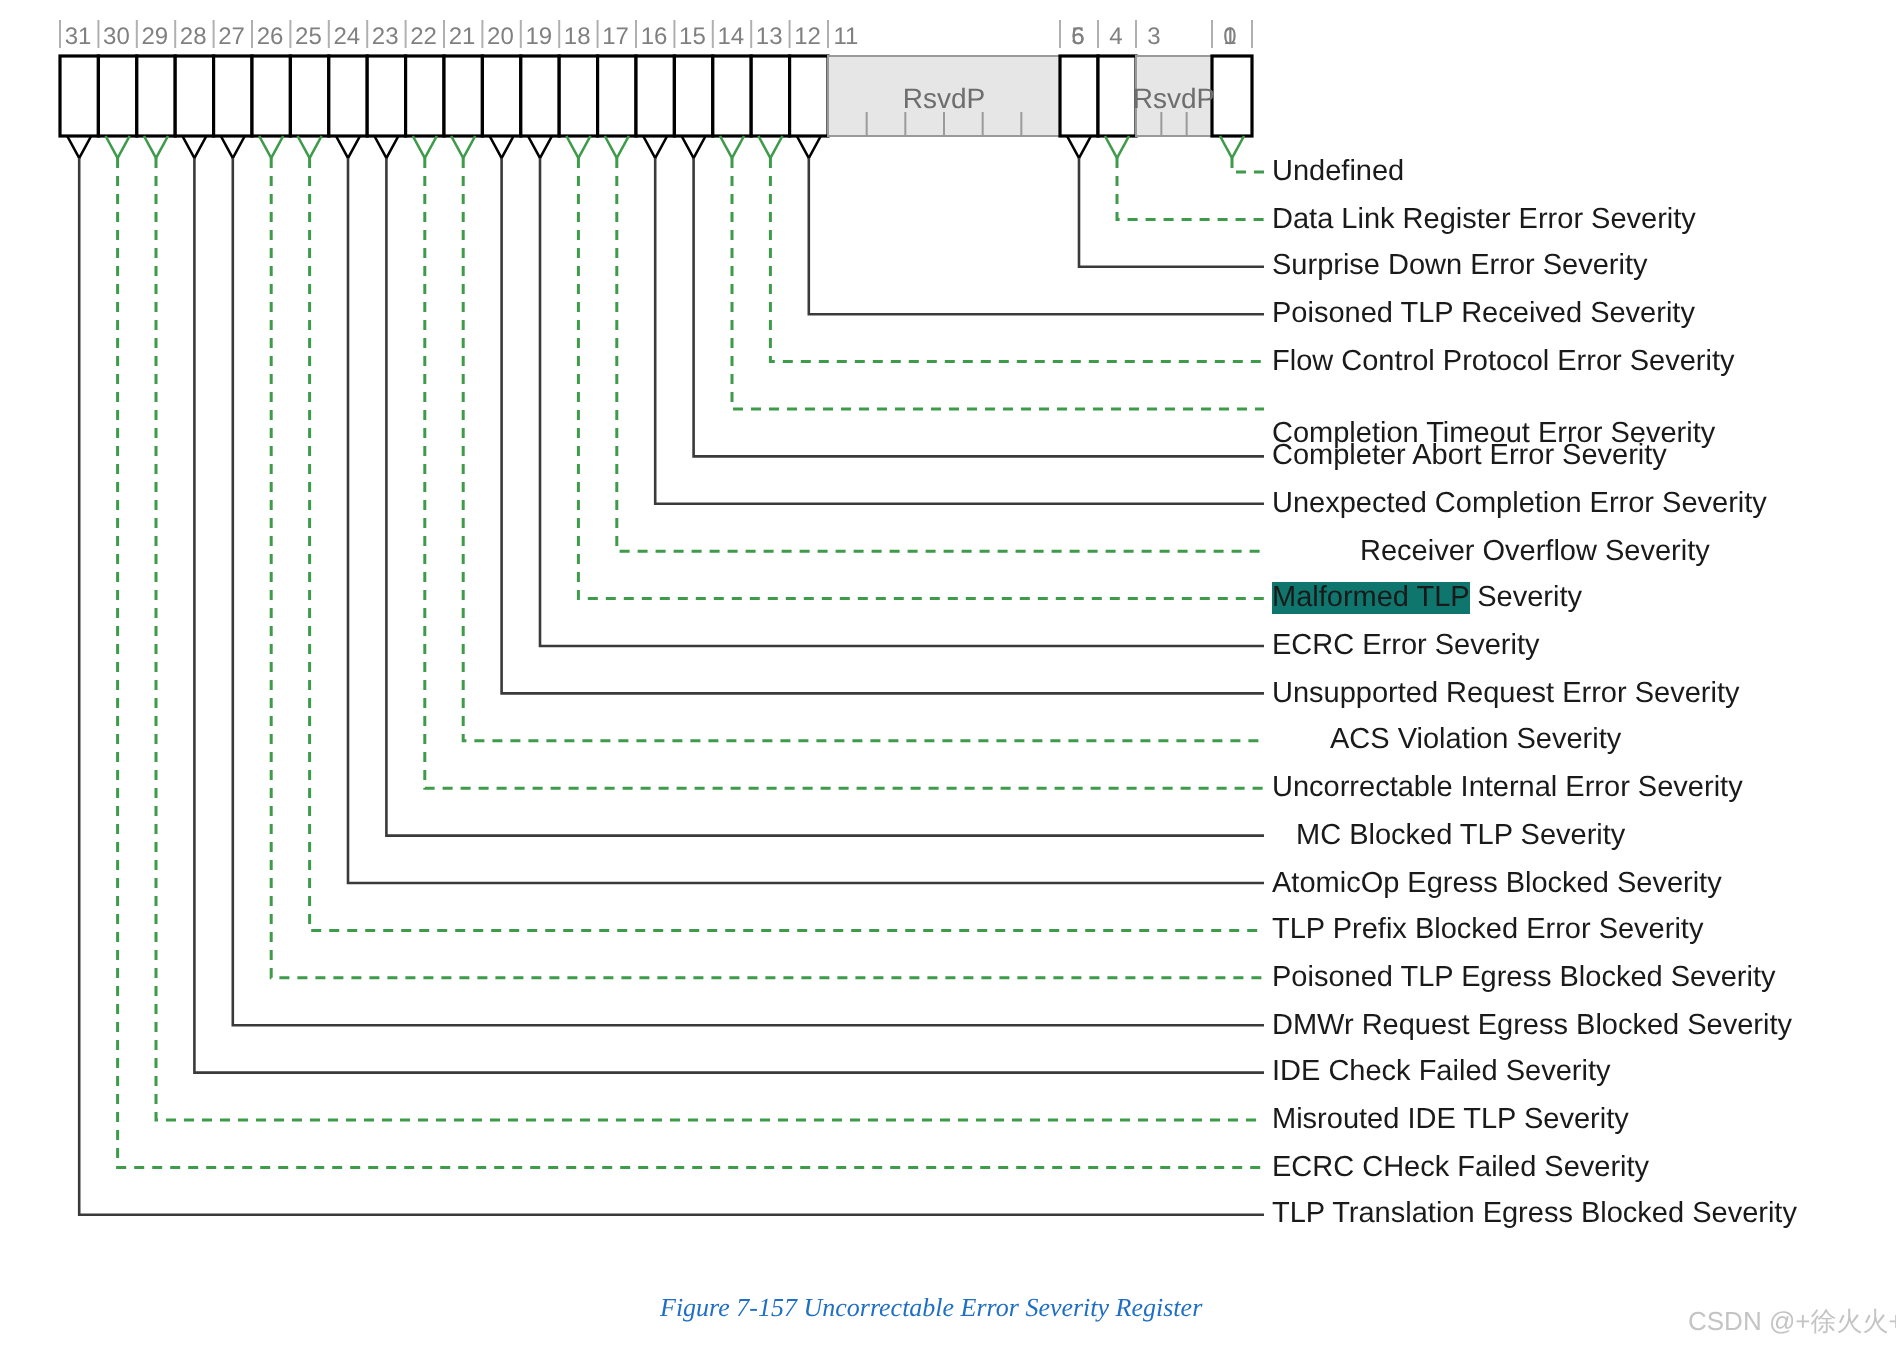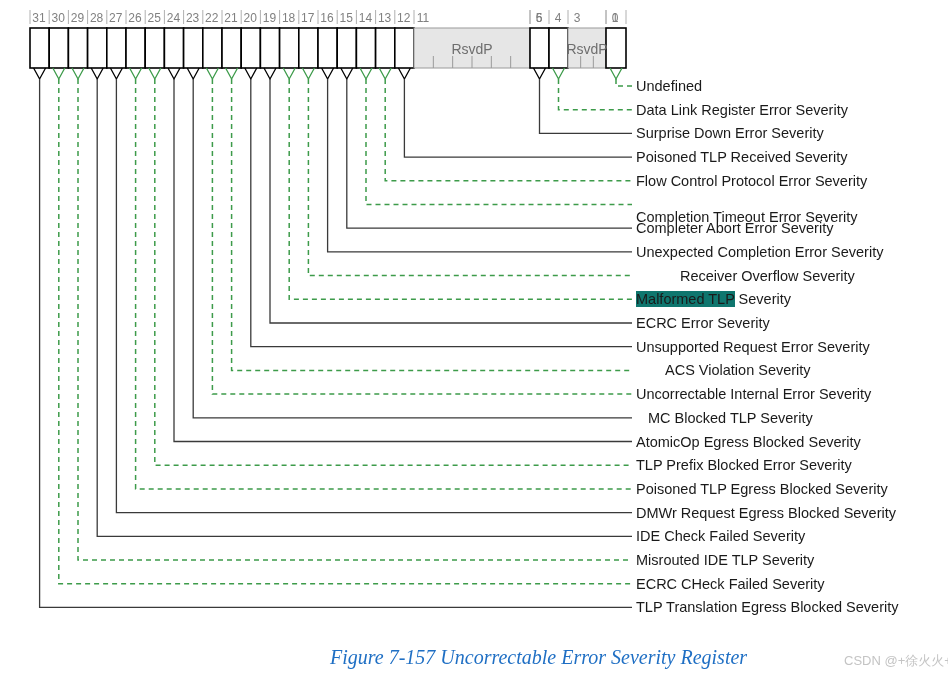--- a/index.html
+++ b/index.html
@@ -44,21 +44,21 @@
     white-space:nowrap;
     line-height:1;
   }
   .lbl .hl{background:#0f766e;}
 
   #caption{
     position:absolute;
     left:330px;top:646px;
     font-family:"Liberation Serif", serif;
     font-style:italic;
-    font-size:20px;
+    font-size:13px;
     color:#1f6fc4;
     white-space:nowrap;
   }
   #watermark{
     position:absolute;
     left:800px;top:652px;
     font-family:"Liberation Sans", sans-serif;
     font-size:13px;
     color:#c4c4c4;
     white-space:nowrap;

